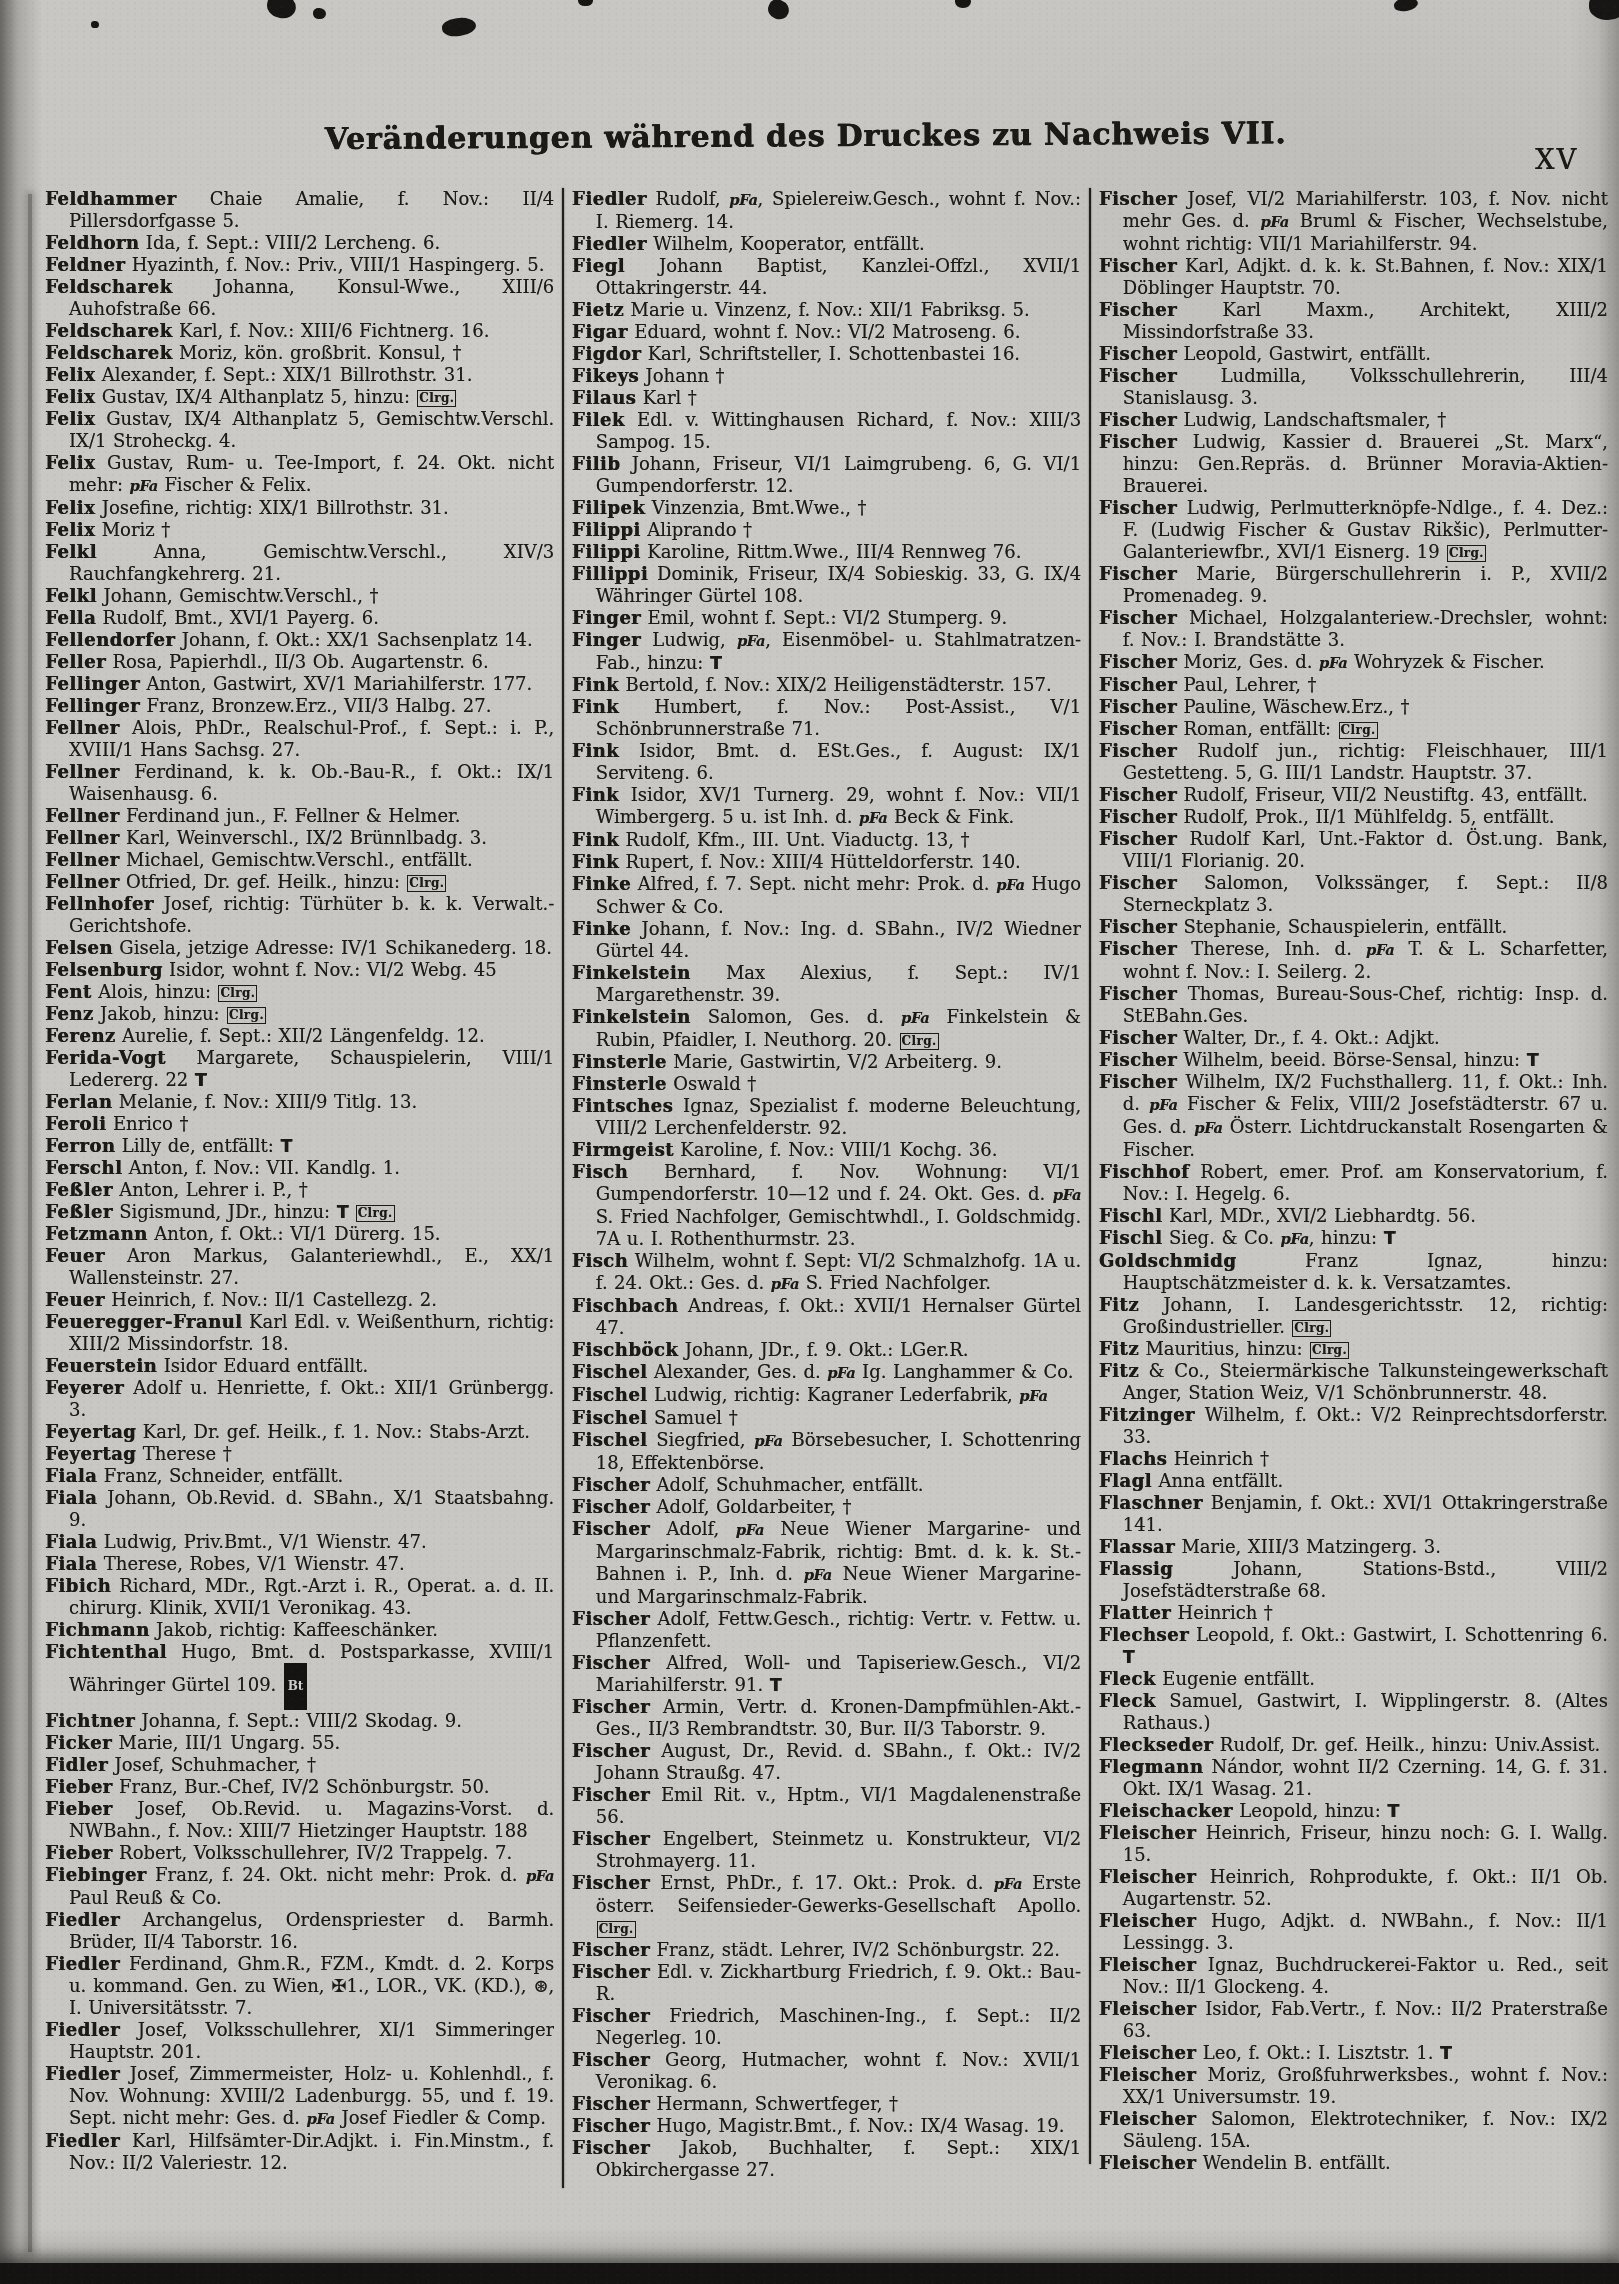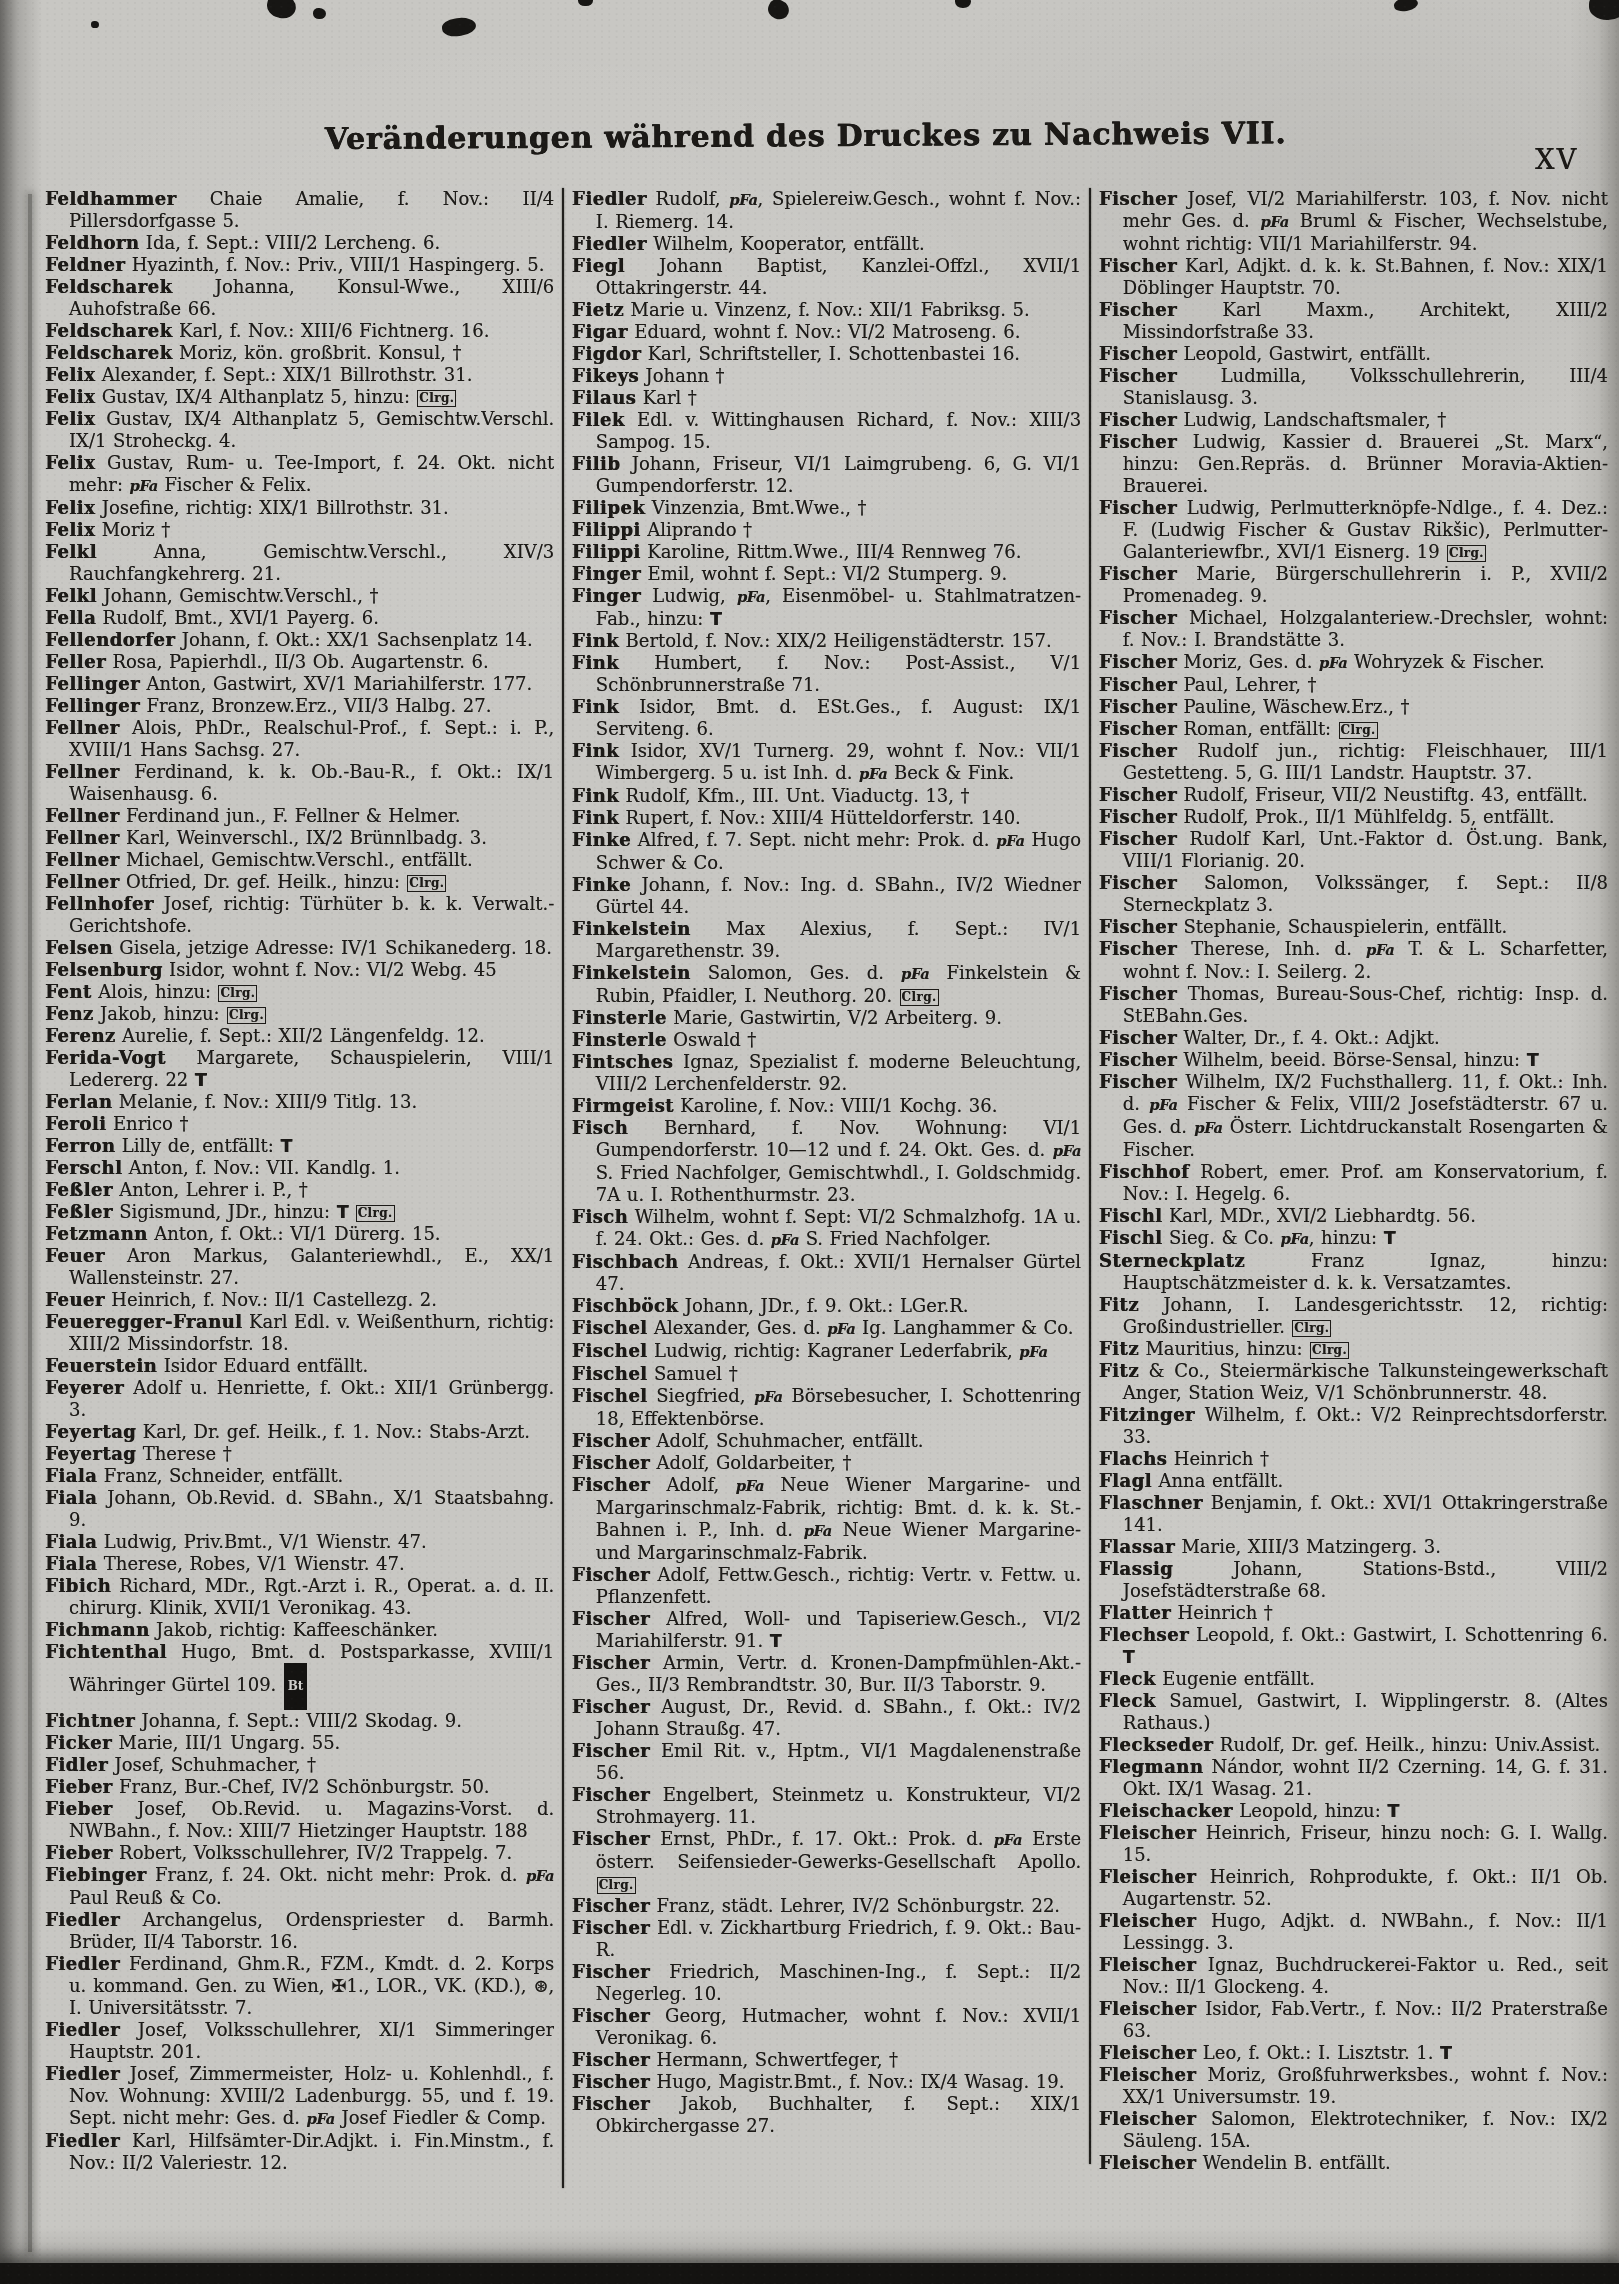--- a/index.html
+++ b/index.html
@@ -161,20 +161,21 @@
       <p class="entry"><b class="nm">Fietz</b> Marie u. Vinzenz, f. Nov.: XII/1 Fabriksg. 5.</p>
       <p class="entry"><b class="nm">Figar</b> Eduard, wohnt f. Nov.: VI/2 Matroseng. 6.</p>
       <p class="entry"><b class="nm">Figdor</b> Karl, Schriftsteller, I. Schottenbastei 16.</p>
       <p class="entry"><b class="nm">Fikeys</b> Johann †</p>
       <p class="entry"><b class="nm">Filaus</b> Karl †</p>
       <p class="entry"><b class="nm">Filek</b> Edl. v. Wittinghausen Richard, f. Nov.: XIII/3 Sampog. 15.</p>
       <p class="entry"><b class="nm">Filib</b> Johann, Friseur, VI/1 Laimgrubeng. 6, G. VI/1 Gumpendorferstr. 12.</p>
       <p class="entry"><b class="nm">Filipek</b> Vinzenzia, Bmt.Wwe., †</p>
       <p class="entry"><b class="nm">Filippi</b> Aliprando †</p>
       <p class="entry"><b class="nm">Filippi</b> Karoline, Rittm.Wwe., III/4 Rennweg 76.</p>
+      <p class="entry"><b class="nm">Fillippi</b> Dominik, Friseur, IX/4 Sobieskig. 33, G. IX/4 Währinger Gürtel 108.</p>
       <p class="entry"><b class="nm">Finger</b> Emil, wohnt f. Sept.: VI/2 Stumperg. 9.</p>
       <p class="entry"><b class="nm">Finger</b> Ludwig, <i class="pfa">pFa</i>, Eisenmöbel- u. Stahlmatratzen-Fab., hinzu: <span class="tel">T</span></p>
       <p class="entry"><b class="nm">Fink</b> Bertold, f. Nov.: XIX/2 Heiligenstädterstr. 157.</p>
       <p class="entry"><b class="nm">Fink</b> Humbert, f. Nov.: Post-Assist., V/1 Schönbrunnerstraße 71.</p>
       <p class="entry"><b class="nm">Fink</b> Isidor, Bmt. d. ESt.Ges., f. August: IX/1 Serviteng. 6.</p>
       <p class="entry"><b class="nm">Fink</b> Isidor, XV/1 Turnerg. 29, wohnt f. Nov.: VII/1 Wimbergerg. 5 u. ist Inh. d. <i class="pfa">pFa</i> Beck &amp; Fink.</p>
       <p class="entry"><b class="nm">Fink</b> Rudolf, Kfm., III. Unt. Viaductg. 13, †</p>
       <p class="entry"><b class="nm">Fink</b> Rupert, f. Nov.: XIII/4 Hütteldorferstr. 140.</p>
       <p class="entry"><b class="nm">Finke</b> Alfred, f. 7. Sept. nicht mehr: Prok. d. <i class="pfa">pFa</i> Hugo Schwer &amp; Co.</p>
       <p class="entry"><b class="nm">Finke</b> Johann, f. Nov.: Ing. d. SBahn., IV/2 Wiedner Gürtel 44.</p>
@@ -233,21 +234,21 @@
       <p class="entry"><b class="nm">Fischer</b> Salomon, Volkssänger, f. Sept.: II/8 Sterneckplatz 3.</p>
       <p class="entry"><b class="nm">Fischer</b> Stephanie, Schauspielerin, entfällt.</p>
       <p class="entry"><b class="nm">Fischer</b> Therese, Inh. d. <i class="pfa">pFa</i> T. &amp; L. Scharfetter, wohnt f. Nov.: I. Seilerg. 2.</p>
       <p class="entry"><b class="nm">Fischer</b> Thomas, Bureau-Sous-Chef, richtig: Insp. d. StEBahn.Ges.</p>
       <p class="entry"><b class="nm">Fischer</b> Walter, Dr., f. 4. Okt.: Adjkt.</p>
       <p class="entry"><b class="nm">Fischer</b> Wilhelm, beeid. Börse-Sensal, hinzu: <span class="tel">T</span></p>
       <p class="entry"><b class="nm">Fischer</b> Wilhelm, IX/2 Fuchsthallerg. 11, f. Okt.: Inh. d. <i class="pfa">pFa</i> Fischer &amp; Felix, VIII/2 Josefstädterstr. 67 u. Ges. d. <i class="pfa">pFa</i> Österr. Lichtdruckanstalt Rosengarten &amp; Fischer.</p>
       <p class="entry"><b class="nm">Fischhof</b> Robert, emer. Prof. am Konservatorium, f. Nov.: I. Hegelg. 6.</p>
       <p class="entry"><b class="nm">Fischl</b> Karl, MDr., XVI/2 Liebhardtg. 56.</p>
       <p class="entry"><b class="nm">Fischl</b> Sieg. &amp; Co. <i class="pfa">pFa</i>, hinzu: <span class="tel">T</span></p>
-      <p class="entry"><b class="nm">Sterneckplatz</b> Franz Ignaz, hinzu: Hauptschätzmeister d. k. k. Versatzamtes.</p>
+      <p class="entry"><b class="nm">Goldschmidg</b> Franz Ignaz, hinzu: Hauptschätzmeister d. k. k. Versatzamtes.</p>
       <p class="entry"><b class="nm">Fitz</b> Johann, I. Landesgerichtsstr. 12, richtig: Großindustrieller. <span class="box">Clrg.</span></p>
       <p class="entry"><b class="nm">Fitz</b> Mauritius, hinzu: <span class="box">Clrg.</span></p>
       <p class="entry"><b class="nm">Fitz</b> &amp; Co., Steiermärkische Talkunsteingewerkschaft Anger, Station Weiz, V/1 Schönbrunnerstr. 48.</p>
       <p class="entry"><b class="nm">Fitzinger</b> Wilhelm, f. Okt.: V/2 Reinprechtsdorferstr. 33.</p>
       <p class="entry"><b class="nm">Flachs</b> Heinrich †</p>
       <p class="entry"><b class="nm">Flagl</b> Anna entfällt.</p>
       <p class="entry"><b class="nm">Flaschner</b> Benjamin, f. Okt.: XVI/1 Ottakringerstraße 141.</p>
       <p class="entry"><b class="nm">Flassar</b> Marie, XIII/3 Matzingerg. 3.</p>
       <p class="entry"><b class="nm">Flassig</b> Johann, Stations-Bstd., VIII/2 Josefstädterstraße 68.</p>
       <p class="entry"><b class="nm">Flatter</b> Heinrich †</p>

